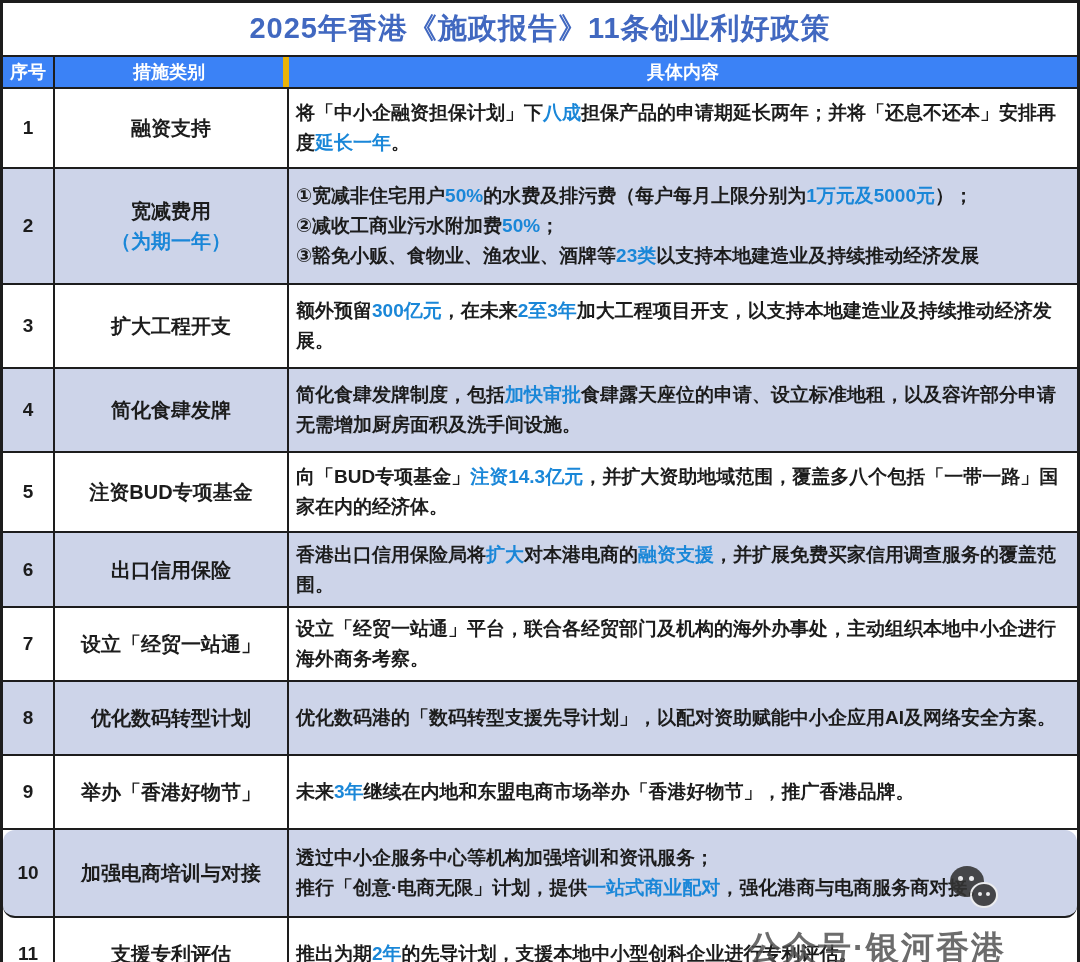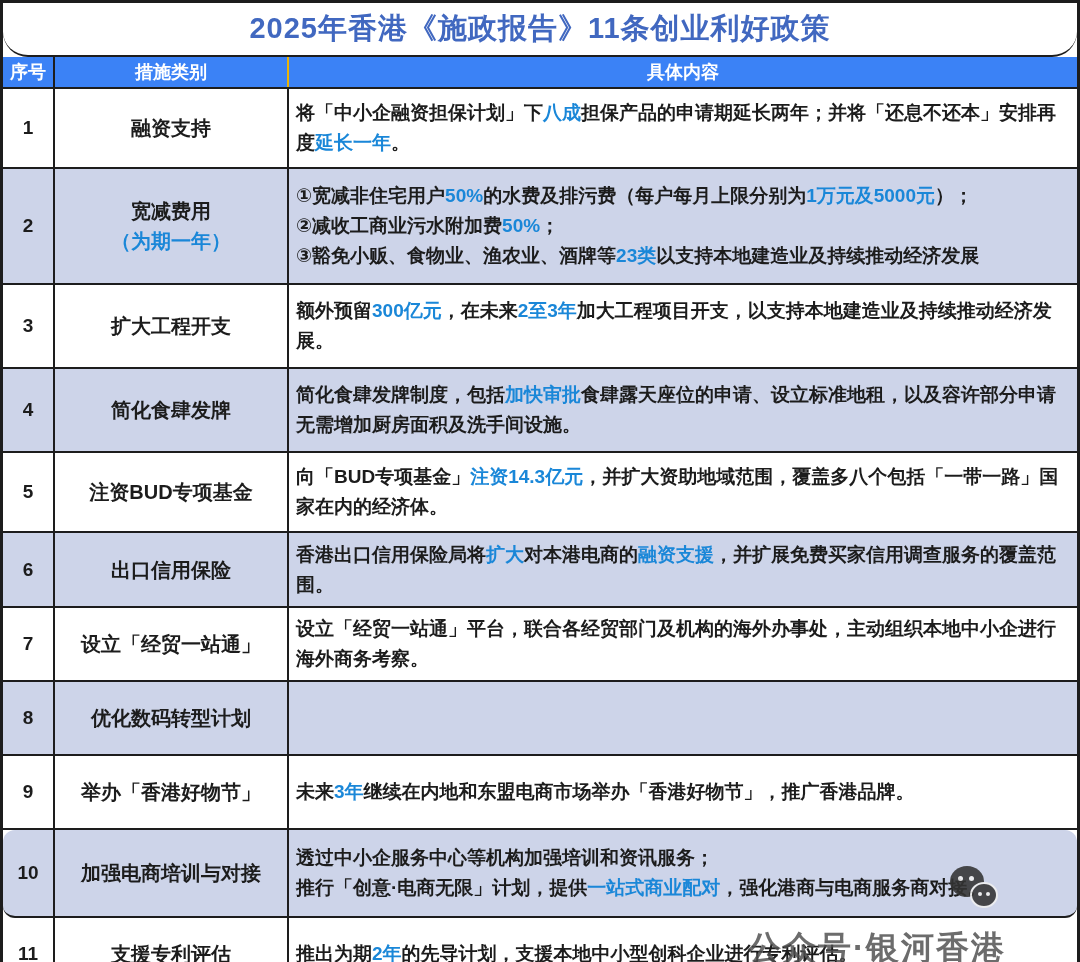--- a/index.html
+++ b/index.html
@@ -12,36 +12,35 @@
     background: #ffffff;
     position: relative;
     display: flex; flex-direction: column;
   }
 
   .title-bar {
     height: 54px; flex: 0 0 54px;
     display: flex; align-items: center; justify-content: center;
     background: #ffffff;
     border-bottom: 2px solid #1d1d1d;
-    border-radius: 25px;
   }
   .title-bar .title-text {
     color: #4168c0; font-size: 29px; font-weight: 700; letter-spacing: 1px;
   }
 
   .header-row {
     flex: 0 0 32px; height: 32px;
     display: flex;
     background: #3b82f6;
     border-bottom: 2px solid #1d1d1d;
     color: #ffffff; font-weight: 700; font-size: 18px;
   }
   .hcell { display: flex; align-items: center; justify-content: center; }
   .col-no   { width: 52px;  flex: 0 0 52px;  border-right: 2px solid #1d1d1d; }
-  .col-cat  { width: 234px; flex: 0 0 234px; border-right: 2px solid #eab308; }
+  .col-cat  { width: 234px; flex: 0 0 234px; border-right: 6px solid #eab308; }
   .col-body { flex: 1 1 auto; }
 
   .tbody { flex: 1 1 auto; display: flex; flex-direction: column; }
 
   .trow { display: flex; border-bottom: 2px solid #1d1d1d; background: #ffffff; }
   .trow:nth-child(even) { background: #cdd4e9; }
   .trow:last-child { border-bottom: none; }
 
   .trow:nth-child(1)  { min-height: 80px; }
   .trow:nth-child(2)  { min-height: 116px; }
@@ -172,20 +171,23 @@
           <span class="line"><span>设立「经贸一站通」</span></span>
         </div>
         <div class="cell-body">
           <span class="line"><span>设立「经贸一站通」平台，联合各经贸部门及机构的海外办事处，主动组织本地中小企进行海外商务考察。</span></span>
         </div>
       </div>
       <div class="trow">
         <div class="cell-no">8</div>
         <div class="cell-cat">
           <span class="line"><span>优化数码转型计划</span></span>
+        </div>
+        <div class="cell-body">
+          <span class="line"><span>优化数码港的「数码转型支援先导计划」，以配对资助赋能中小企应用AI及网络安全方案。</span></span>
         </div>
       </div>
       <div class="trow">
         <div class="cell-no">9</div>
         <div class="cell-cat">
           <span class="line"><span>举办「香港好物节」</span></span>
         </div>
         <div class="cell-body">
           <span class="line"><span>未来</span><span class="hl">3年</span><span>继续在内地和东盟电商市场举办「香港好物节」，推广香港品牌。</span></span>
         </div>

